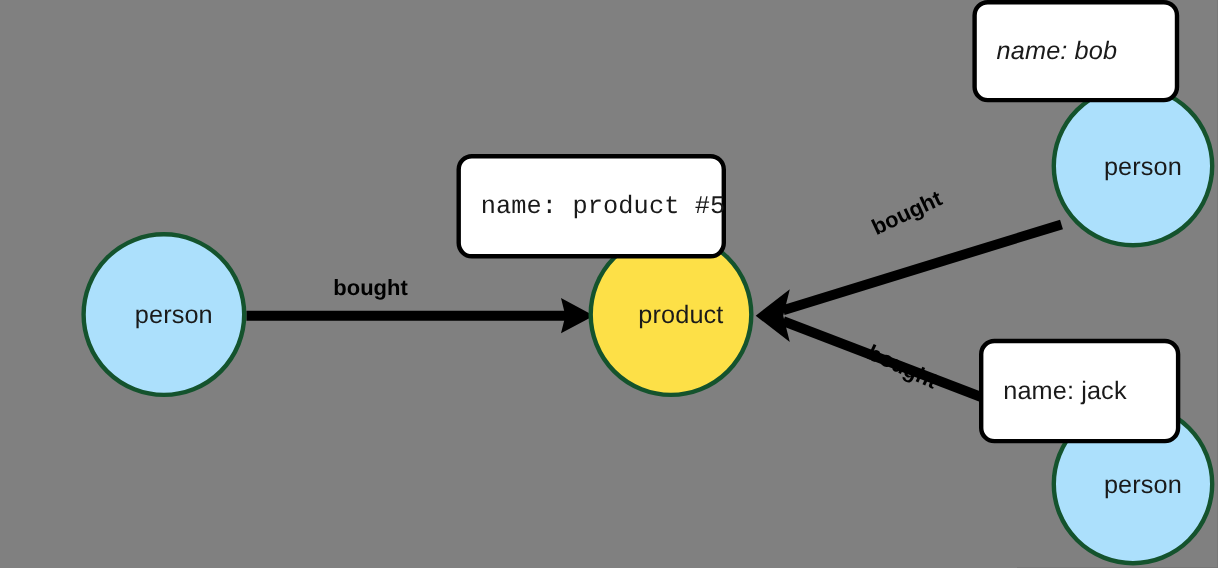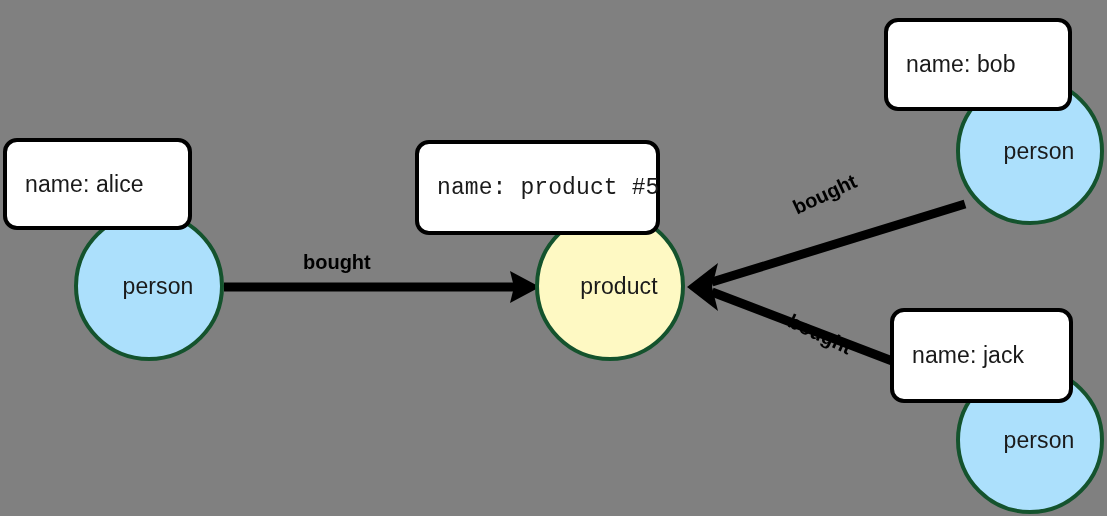--- a/index.html
+++ b/index.html
@@ -80,35 +80,32 @@
     <g>
       <line x1="968" y1="390" x2="712" y2="292" stroke="#000000" stroke-width="9"></line>
     </g>
 
     <polygon points="687,287 718,263 712,287 718,311" fill="#000000"></polygon>
   </svg>
 
   <div class="node-circle" style="left:74px; top:211px; width:150px; height:150px; background:#ace0fc;">
     <span>person</span>
   </div>
-  <div class="prop-box" style="left:3px; top:138px; width:189px; height:92px;">
-    <span>name: alice</span>
-  </div>
 
-  <div class="node-circle" style="left:535px; top:211px; width:150px; height:150px; background:#fef9c3;">
+  <div class="node-circle" style="left:535px; top:211px; width:150px; height:150px; background:#fde047;">
     <span>product</span>
   </div>
   <div class="prop-box" style="left:415px; top:140px; width:245px; height:95px;font-family:Liberation Mono, monospace;">
     <span>name: product #5</span>
   </div>
 
   <div class="node-circle" style="left:956px; top:77px; width:148px; height:148px; background:#ace0fc;">
     <span>person</span>
   </div>
-  <div class="prop-box" style="left:884px; top:18px; width:188px; height:93px;">
+  <div class="prop-box" style="left:884px; top:0; width:188px; height:93px;font-style:italic;">
     <span>name: bob</span>
   </div>
 
   <div class="node-circle" style="left:956px; top:366px; width:148px; height:148px; background:#ace0fc;">
     <span>person</span>
   </div>
   <div class="prop-box" style="left:890px; top:292px; width:183px; height:95px;margin-top:16px;">
     <span>name: jack</span>
   </div>
 

